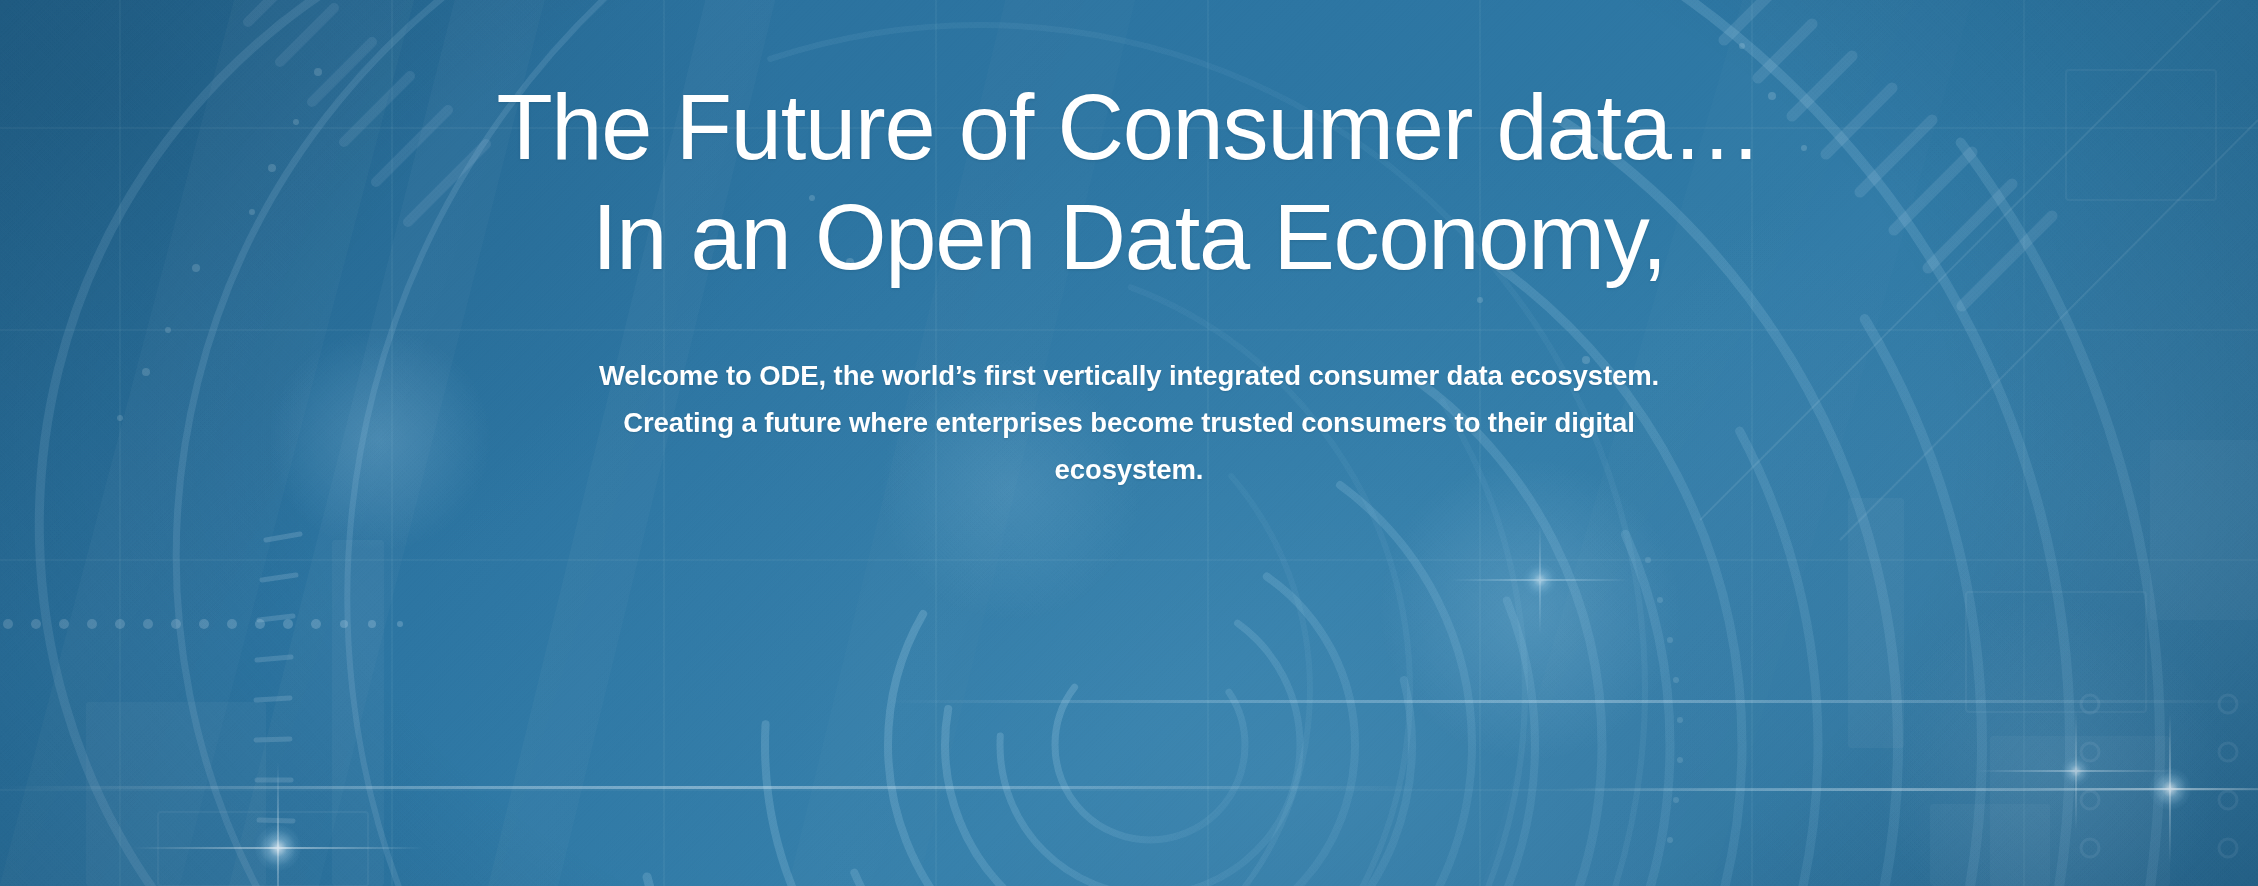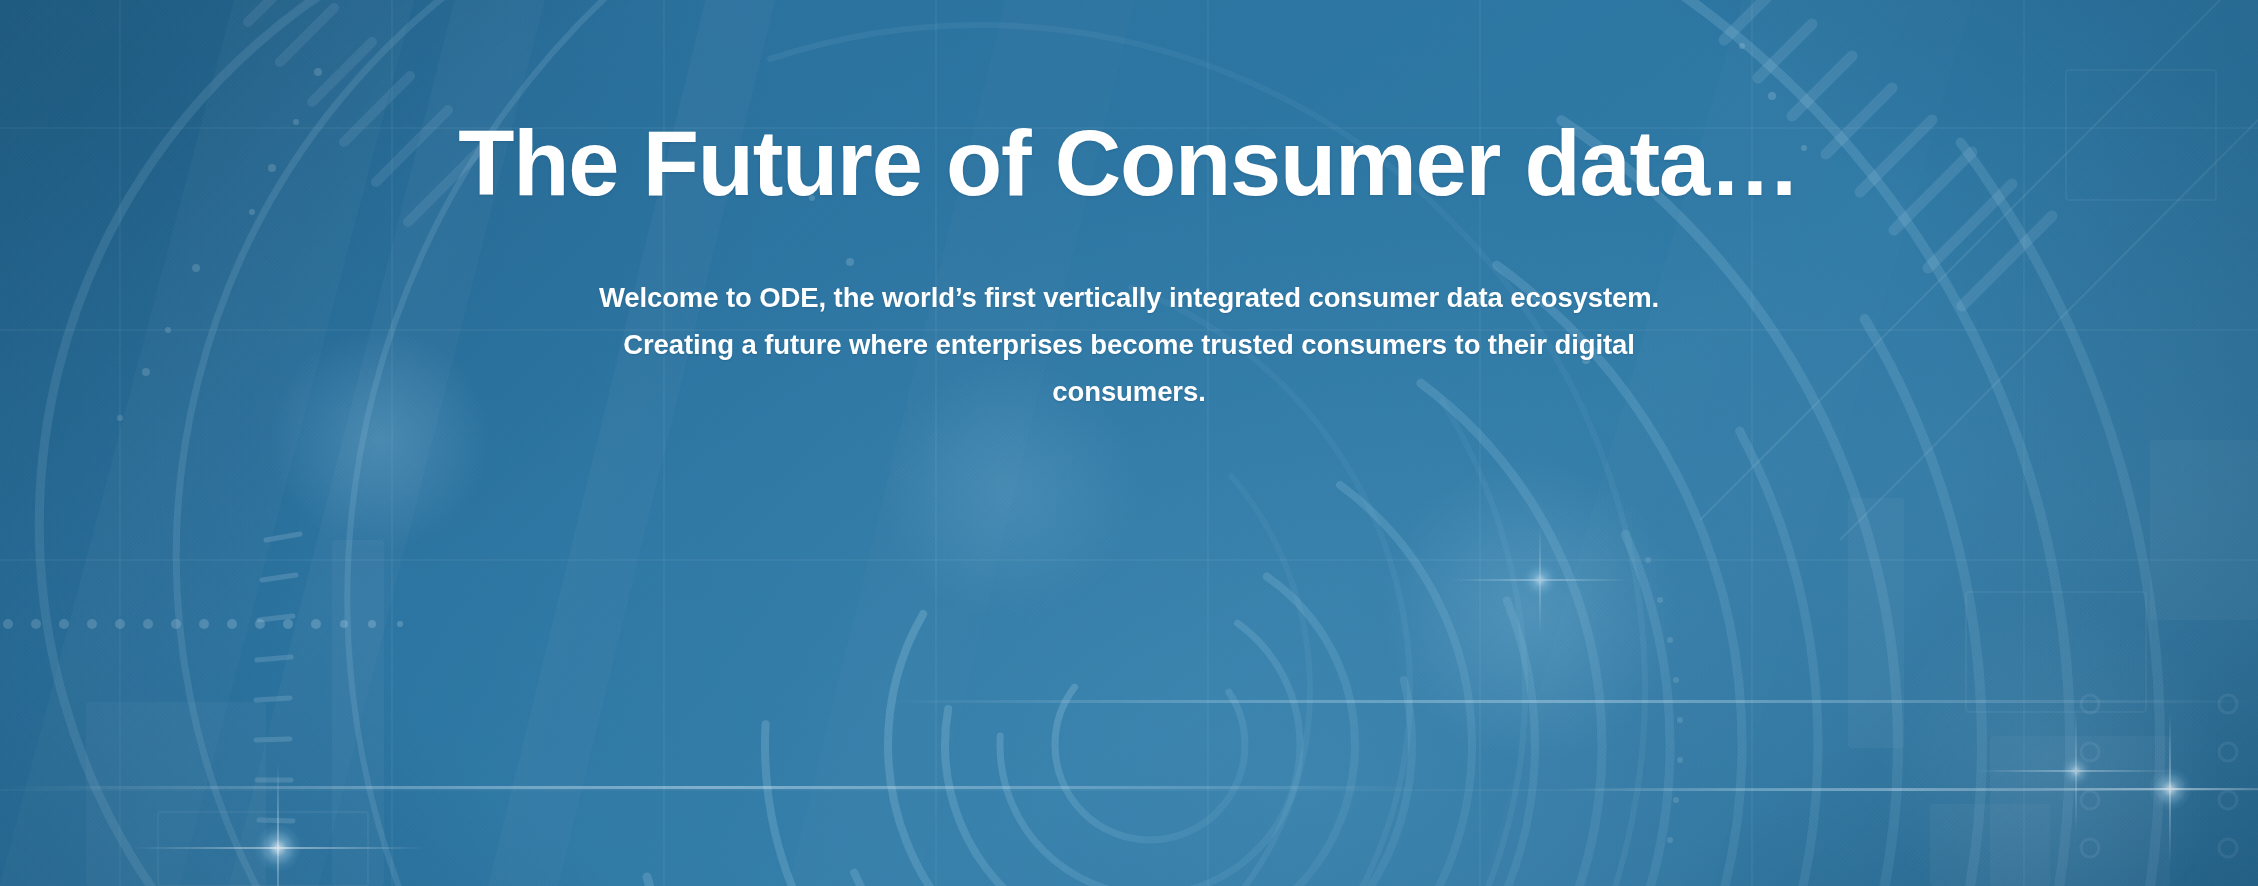--- a/index.html
+++ b/index.html
@@ -56,31 +56,31 @@
     background:radial-gradient(circle, rgba(170,215,240,0.22) 0%, rgba(150,200,230,0.10) 45%, rgba(0,0,0,0) 72%);
   }
 
   
   .content{
     position:absolute; inset:0; z-index:5;
     display:flex; flex-direction:column; align-items:center;
   }
 
   .headline{
-    width:2200px; margin:8px auto;
+    width:2200px; margin:0 auto;
     text-align:center; color:#ffffff;
-    font-size:92px; line-height:110px; font-weight:700;
+    font-size:92px; line-height:110px; font-weight:400;
     letter-spacing:-1.2px;
-    padding-top:100px;
+    padding-top:72px;
     text-shadow:0 1px 3px rgba(10,50,80,0.18);
   }
   .headline .hl-line{ display:block; white-space:nowrap; }
 
   .subhead{
-    width:1220px; margin:4px auto;
+    width:1220px; margin:16px auto;
     text-align:center; color:#ffffff;
     font-size:27.5px; line-height:47px; font-weight:700;
     letter-spacing:-0.1px;
     padding-top:44px;
     text-shadow:0 1px 2px rgba(10,50,80,0.20);
   }
   .subhead .sub-line{ display:block; }
 </style>
 </head>
 <body>
@@ -311,22 +311,23 @@
     </div>
 
     <div class="vignette"></div>
     <div class="grain"></div>
   </div>
 
   <div class="content">
 
     <h1 class="headline">
       <span class="hl-line">The Future of Consumer data…</span>
+      <span class="hl-line">In an Open Data Economy,</span>
     </h1>
 
     <p class="subhead">
       <span class="sub-line">Welcome to ODE, the world’s first vertically integrated consumer data ecosystem.</span>
       <span class="sub-line">Creating a future where enterprises become trusted consumers to their digital</span>
-      <span class="sub-line">consumers.</span>
+      <span class="sub-line">ecosystem.</span>
     </p>
 
   </div>
 </div>
 
 </body></html>

